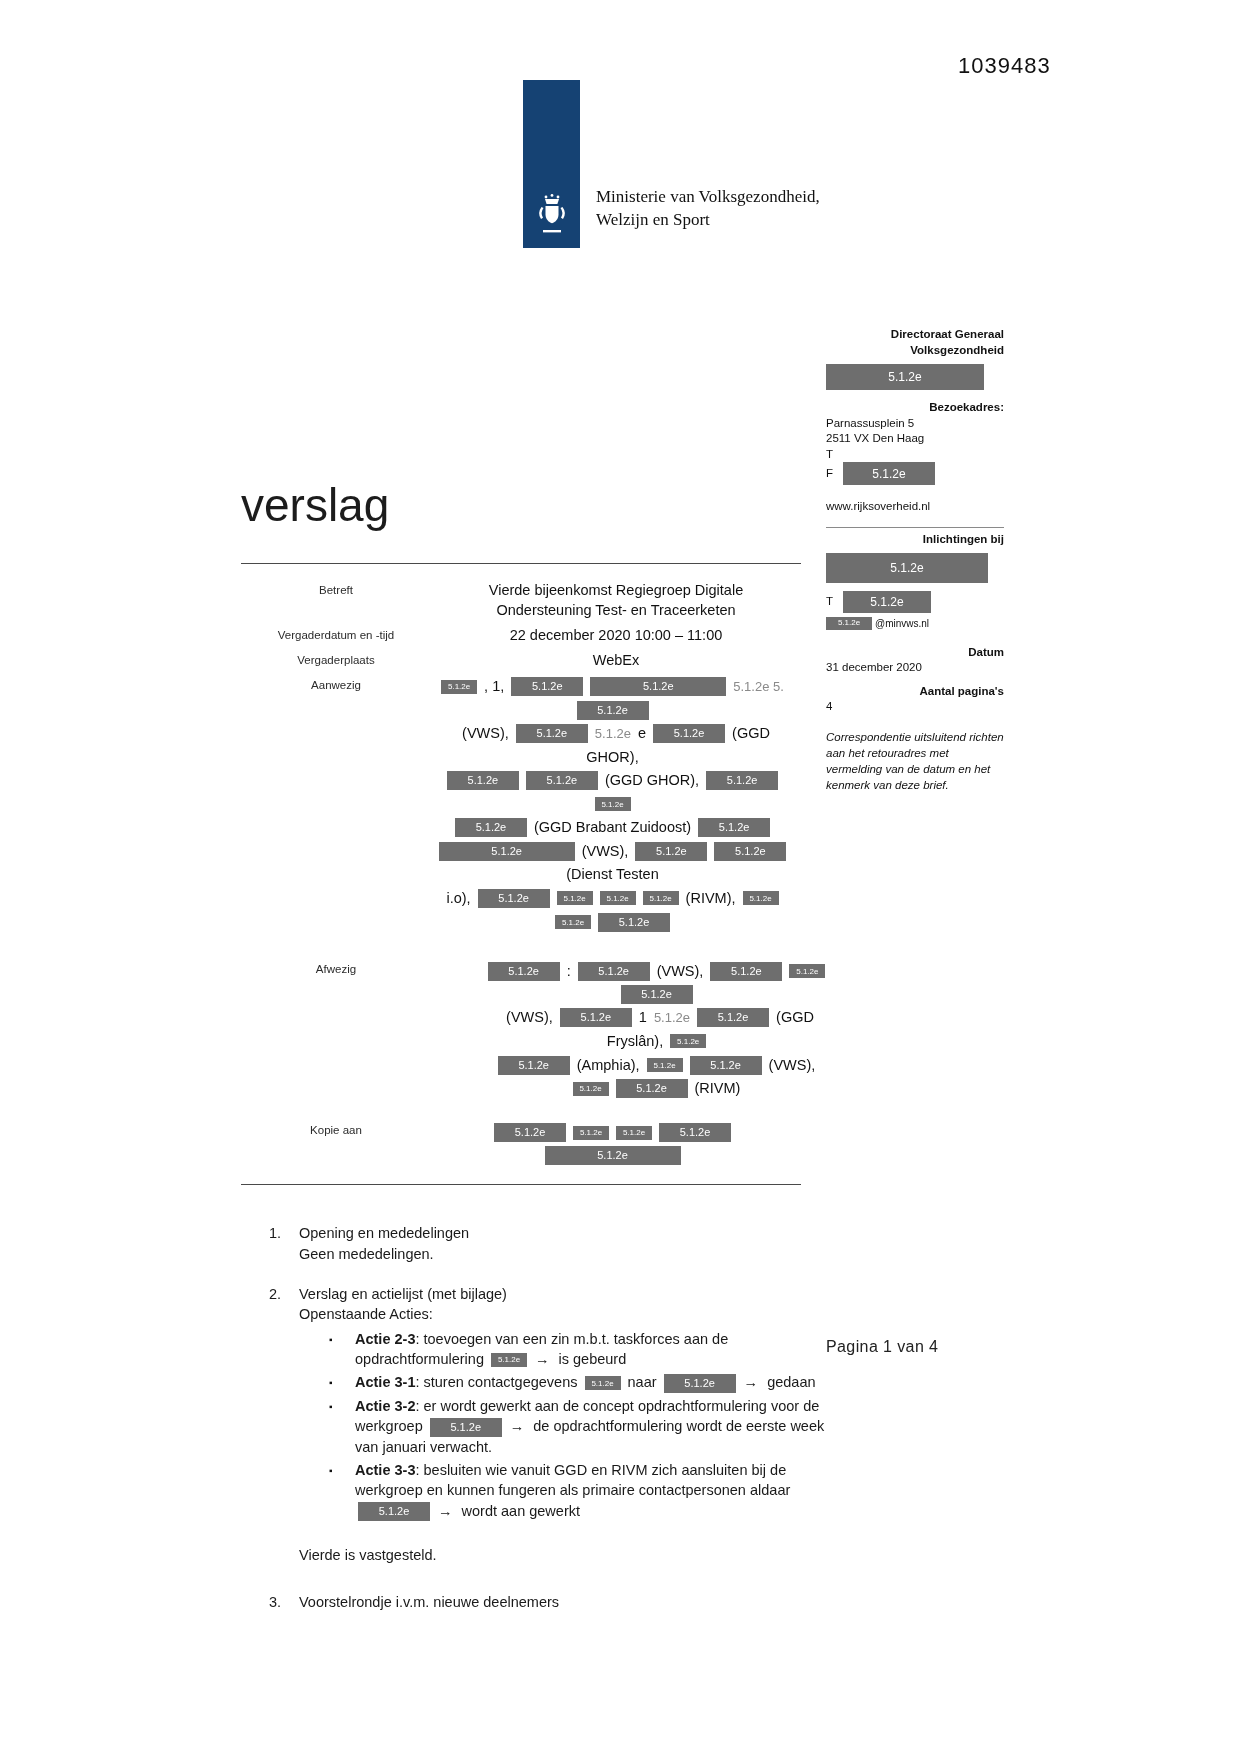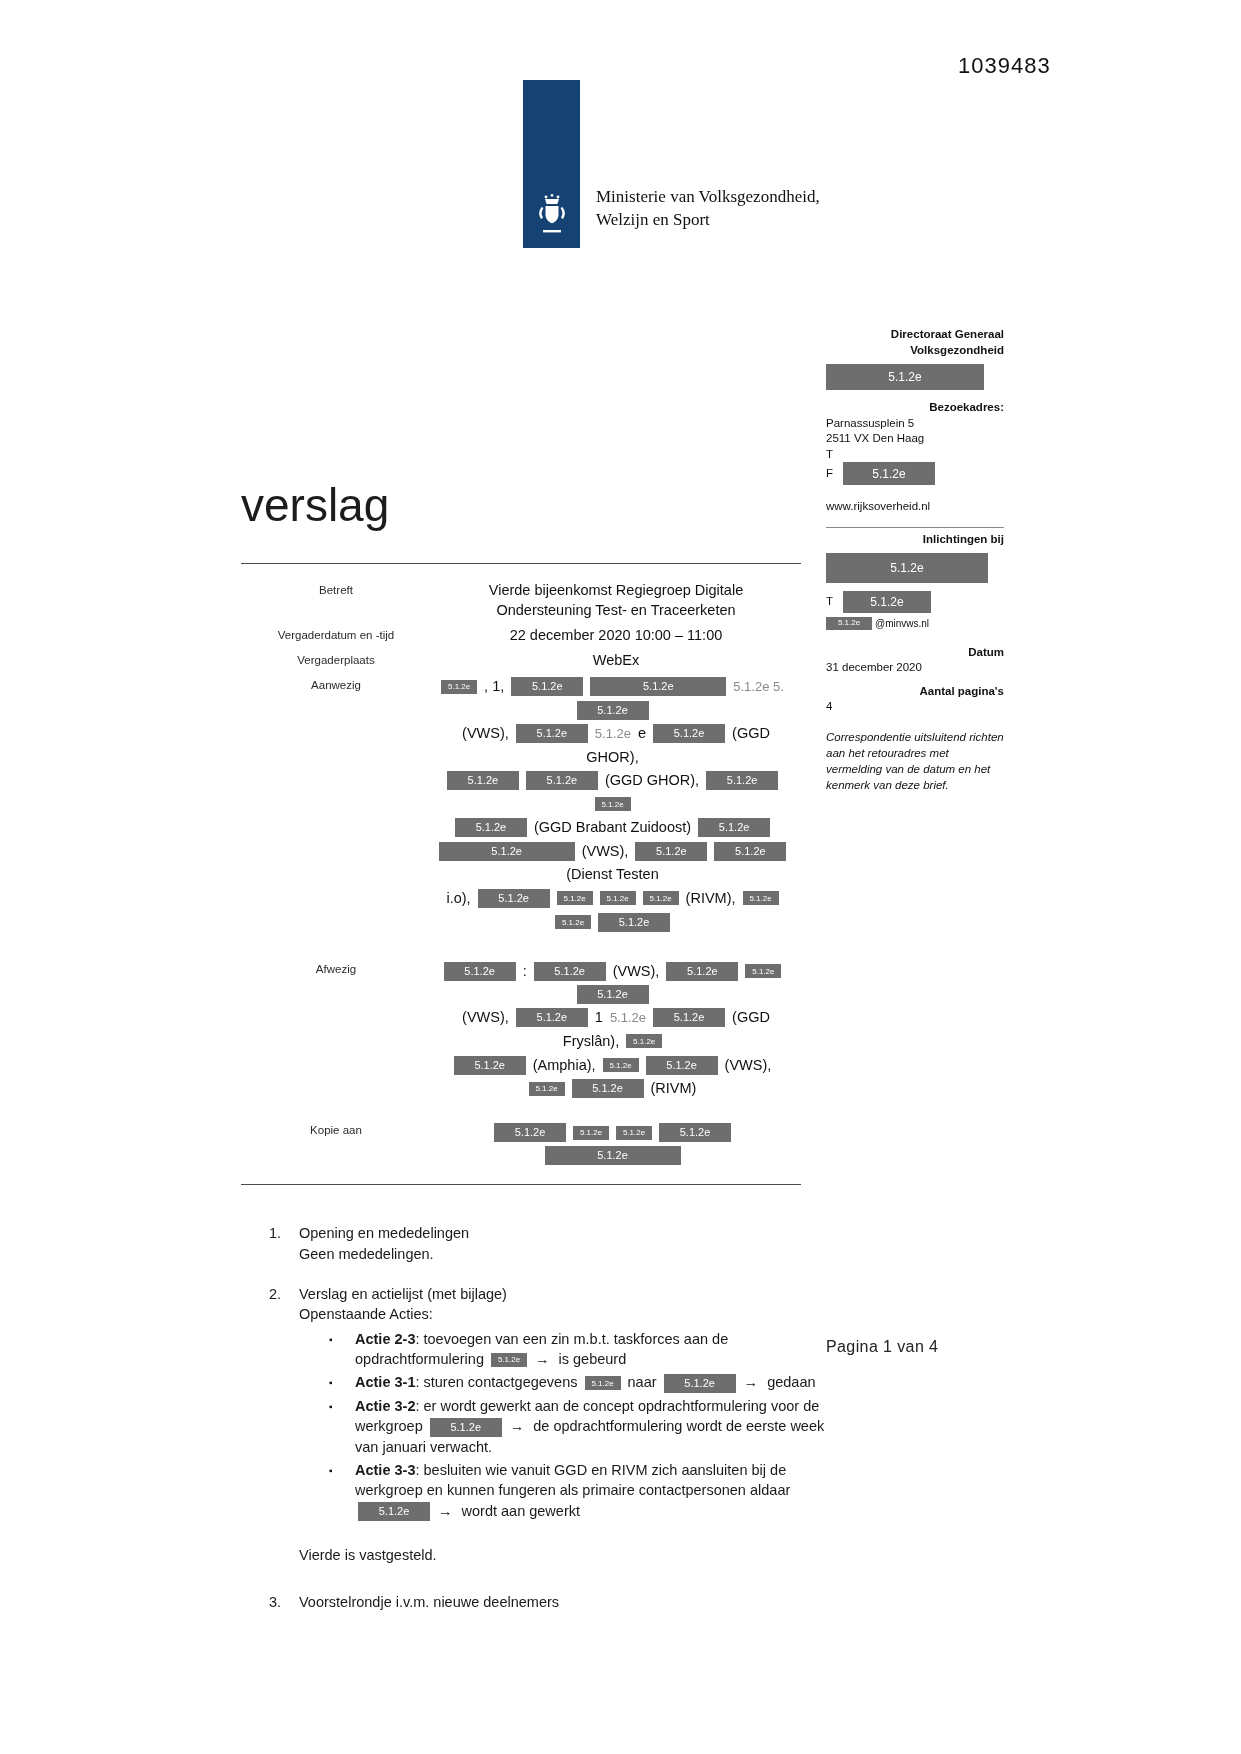--- a/index.html
+++ b/index.html
@@ -36,21 +36,21 @@
   .sb-note { font-style:italic; font-size:11.5px; margin-top:14px; line-height:1.4; }
   .sb-gap { height:14px; }
   
   .main { position:absolute; left:205px; top:480px; width:600px;margin-left:36px; }
   .page-title { font-size:46px; line-height:1.1; font-weight:400; color:#1c1c1c; margin:0 0 32px 0; }
   .rule { border:none; border-top:1.5px solid #4a4a4a; width:560px; margin:0 0 16px 0; }
   .rule2 { margin-top:18px; margin-bottom:0; }
   .meta-row { display:grid; grid-template-columns:190px 370px; margin-bottom:5px;text-align:center; }
   .meta-label { font-size:11.5px; color:#2b2b2b; padding-top:4px; }
   .meta-value { font-size:14.5px; line-height:1.38; color:#111; }
-  .row-gap-lg { margin-top:26px; }
+  .row-gap-lg { margin-top:26px;gap:44px; }
   .row-gap-md { margin-top:20px; }
   .token-line { line-height:23px; min-height:21px; }
   .token-line .tok { margin-right:7px; vertical-align:middle; }
   
   .tok-redact, .tok-redact-sm, .tok-redact-lg {
     display:inline-flex; align-items:center; justify-content:center;
     background:#6e6e6e; color:#fff; vertical-align:middle;
   }
   .tok-redact { min-width:64px; height:19px; font-size:11px; padding:0 4px; }
   .tok-redact-sm { min-width:30px; height:14px; font-size:8px; padding:0 3px; }

